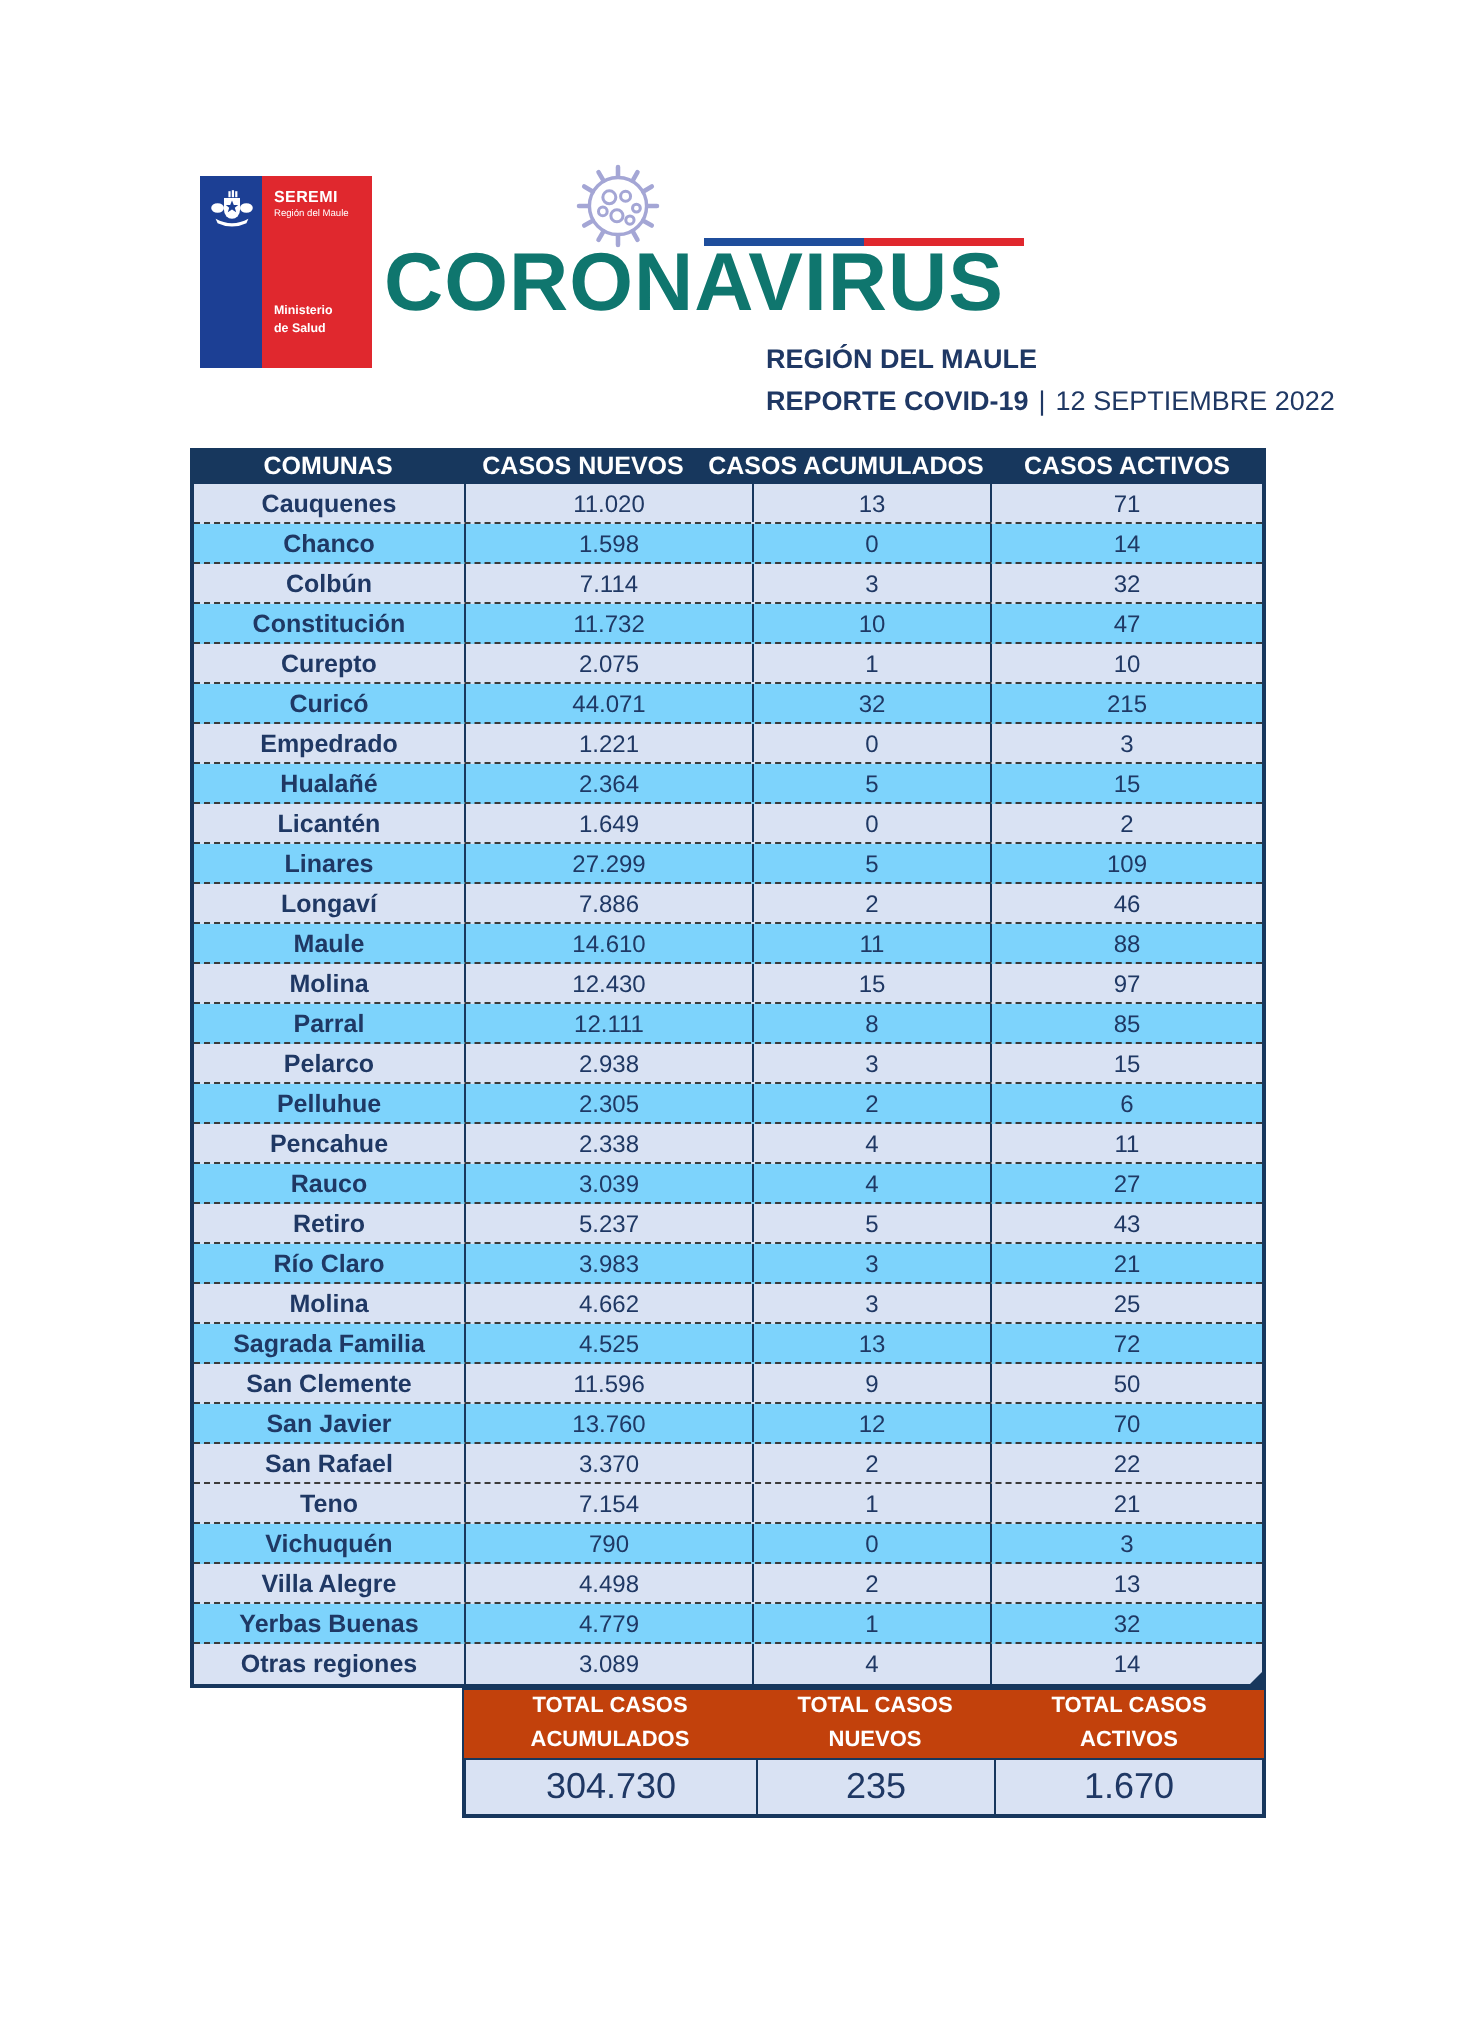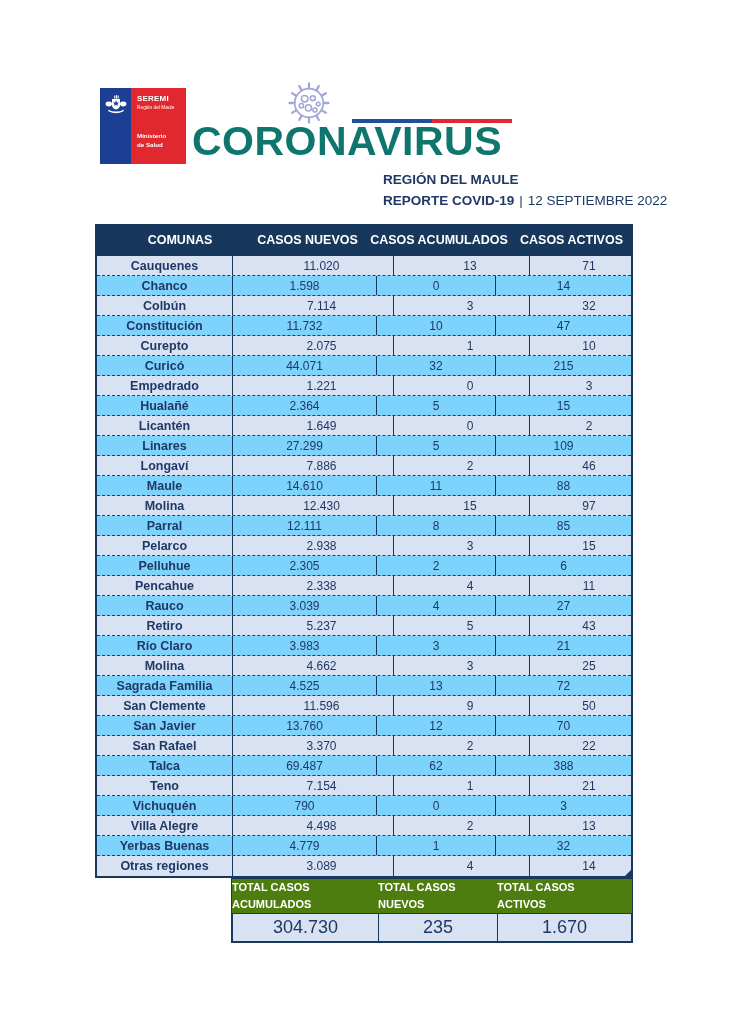--- a/index.html
+++ b/index.html
@@ -4,21 +4,21 @@
 <style>
   * { margin:0; padding:0; box-sizing:border-box; }
   html,body { background:#ffffff; }
   body {
     width:735px; height:1014px; position:relative;
     font-family:"Liberation Sans", sans-serif;
     overflow:hidden;
   }
 
   
-  .logo { position:absolute; left:100px; top:88px; width:86px; height:76px; display:flex; }
+  .logo { position:absolute; left:100px; top:88px; width:86px; height:96px; display:flex; }
   .logo-blue { width:31px; background:#1C3F94; display:flex; justify-content:center; padding-top:6px; }
   .logo-red  { flex:1; background:#E0282E; color:#fff; padding:6px 4px 4px 6px; display:flex; flex-direction:column; }
   .logo-seremi { font-size:8px; font-weight:bold; letter-spacing:.2px; }
   .logo-region { font-size:4.8px; margin-top:2px; }
   .logo-ministry { font-size:6.2px; font-weight:bold; margin-top:auto; margin-bottom:11px; line-height:1.35; width:34px; }
 
   .virus { position:absolute; left:283px; top:77px; }
 
   .brand-line { position:absolute; left:352px; top:119px; width:160px; height:4px; display:flex; }
   .brand-line .seg-blue { flex:1; background:#1F4E9C; }
@@ -33,43 +33,43 @@
   .sub { position:absolute; left:383px; color:#1F3864; font-size:13.5px; white-space:nowrap; }
   .sub1 { top:172px; font-weight:bold; }
   .sub2 { top:193px; }
   .sub2 .bold { font-weight:bold; }
   .sub2 .sep  { font-weight:normal; padding:0 5px; color:#1F3864; }
 
   
   .report { position:absolute; left:95px; top:224px; width:538px; color:#1F3864; }
 
   .thead {
-    display:flex; height:32px; background:#17375D;
-    border:1px solid #17375D; color:#fff; font-weight:bold; font-size:12.5px;padding-left:16px;
+    display:flex; height:18px; background:#17375D;
+    border:1px solid #17375D; color:#fff; font-weight:bold; font-size:12.5px;
   }
   .hcell { display:flex; align-items:center; justify-content:center; height:100%; }
 
   .tbody { border:2px solid #17375D; border-top:none; }
   .trow { display:flex; height:20px; border-bottom:1px dashed #3a3a3a; background:#7dd3fc; }
   .trow:last-child { border-bottom:none; }
-  .trow.alt { background:#D9E2F3;gap:17px; }
+  .trow.alt { background:#D9E2F3; }
   .cell {
     display:flex; align-items:center; justify-content:center;
     font-size:12px; border-right:1px solid #17375D; position:relative;
   }
   .cell:last-child { border-right:none; }
   .cell.comuna { font-weight:bold; font-size:12.5px; }
 
   .c0 { width:136px; } .c1 { width:144px; } .c2 { width:119px; } .c3 { flex:1; }
 
   
   .totals { margin-left:136px; width:402px; }
   .totals-head {
-    display:flex; height:36px; background:#4d7c0f; border:1px solid #17375D;
-    color:#fff; font-weight:bold; font-size:11px; text-align:left;
+    display:flex; height:36px; background:#c2410c; border:1px solid #17375D;
+    color:#fff; font-weight:bold; font-size:11px; text-align:center;
   }
   .tcell { display:flex; flex-direction:column; justify-content:center; line-height:1.55; }
   .totals-vals {
     display:flex; height:29px; border:2px solid #17375D; border-top:none;
     background:#D9E2F3; font-size:18px; color:#1F3864;
   }
   .vcell { display:flex; align-items:center; justify-content:center; border-right:1px solid #17375D; }
   .vcell:last-child { border-right:none; }
 
   .t0 { width:146px; } .t1 { width:119px; } .t2 { flex:1; }
@@ -280,26 +280,20 @@
         <div class="cell c1">13.760</div>
         <div class="cell c2">12</div>
         <div class="cell c3">70</div>
       </div>
       <div class="trow alt">
         <div class="cell c0 comuna">San Rafael</div>
         <div class="cell c1">3.370</div>
         <div class="cell c2">2</div>
         <div class="cell c3">22</div>
       </div>
-      <div class="trow">
-        <div class="cell c0 comuna">Talca</div>
-        <div class="cell c1">69.487</div>
-        <div class="cell c2">62</div>
-        <div class="cell c3">388</div>
-      </div>
       <div class="trow alt">
         <div class="cell c0 comuna">Teno</div>
         <div class="cell c1">7.154</div>
         <div class="cell c2">1</div>
         <div class="cell c3">21</div>
       </div>
       <div class="trow">
         <div class="cell c0 comuna">Vichuquén</div>
         <div class="cell c1">790</div>
         <div class="cell c2">0</div>

